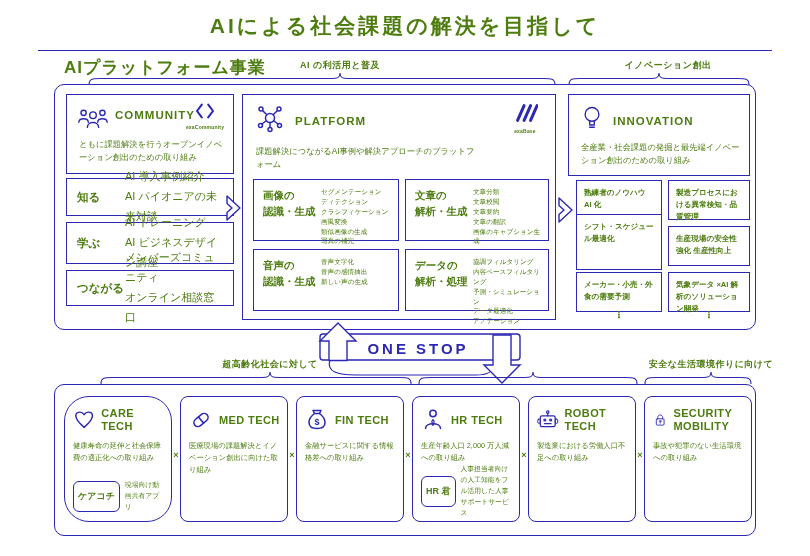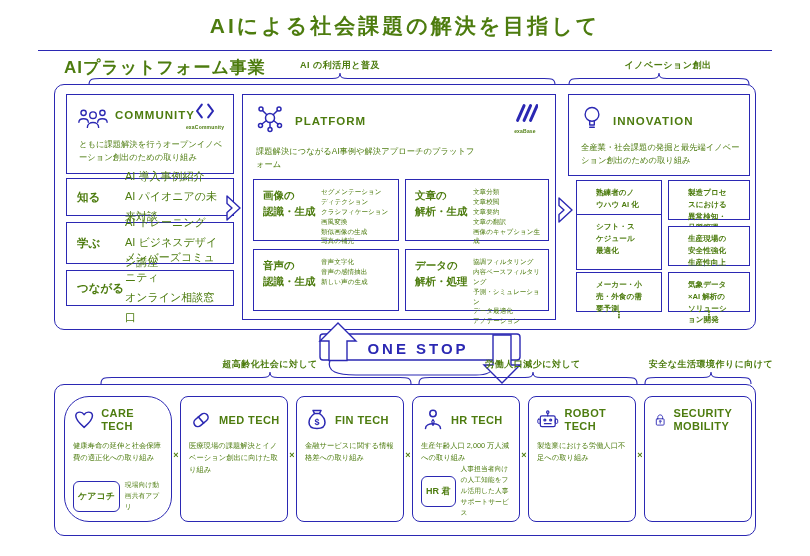--- a/index.html
+++ b/index.html
@@ -21,21 +21,21 @@
   .big-card-title{position:absolute;font-size:11.5px;font-weight:bold;letter-spacing:1px;}
   .big-card-desc{position:absolute;font-size:8.3px;line-height:1.55;}
   .logo-block{position:absolute;width:44px;text-align:center;}
   .logo-caption{font-size:5px;font-weight:bold;letter-spacing:.2px;display:block;margin-top:1px;}
   .comm-row{display:flex;align-items:center;padding:16px 10px;}
   .comm-row-label{width:48px;font-size:11.5px;font-weight:bold;flex:none;}
   .comm-row-items{font-size:11px;line-height:1.8;}
   .sub-box{display:flex;align-items:flex-start;padding:7px 6px 4px 9px;}
   .sub-box-label{width:56px;flex:none;font-size:10.5px;font-weight:bold;line-height:1.55;}
   .sub-box-items{font-size:6.6px;line-height:1.5;margin-left:2px;}
-  .innov-item{padding:6px 19px;font-size:7.6px;font-weight:600;line-height:1.55;}
+  .innov-item{padding:6px 7px;font-size:7.6px;font-weight:600;line-height:1.55;}
   .ellipsis{position:absolute;font-size:10px;font-weight:bold;width:14px;text-align:center;}
   .onestop .band{fill:#fff;stroke:#2b28b3;stroke-width:1.4;}
   .onestop .loop{fill:none;stroke:#2b28b3;stroke-width:1.2;}
   .onestop text{fill:#2b28b3;font-weight:bold;font-size:15px;letter-spacing:3px;
     font-family:"Liberation Sans","DejaVu Sans",sans-serif;}
   .p-card{position:absolute;border:1.4px solid #2b28b3;border-radius:8px;background:#fff;box-sizing:border-box;
     display:flex;flex-direction:column;padding:10px 7px 8px 8px;}
   .p-head{display:flex;align-items:center;gap:6px;min-height:26px;flex:none;}
   .p-name{font-size:11px;font-weight:bold;letter-spacing:.4px;line-height:1.15;}
   .p-desc{margin-top:7px;font-size:7.3px;line-height:1.65;}
@@ -216,21 +216,20 @@
 
   <svg class="onestop abs" style="left:290px;top:322px;" width="260" height="62" viewBox="0 0 260 62">
     <path class="loop" d="M40,38 C36,50 48,53 66,53 L186,53 C198,53 203,49 204,44"></path>
     <rect class="band" x="30" y="12" width="200" height="26" rx="3"></rect>
     <path class="band" d="M48,1 L66,19 L57,19 L57,38.5 L39,38.5 L39,19 L30,19 Z"></path>
     <path class="band" d="M212,61 L194,43 L203,43 L203,13 L221,13 L221,43 L230,43 Z"></path>
     <text x="128" y="31.5" text-anchor="middle">ONE STOP</text>
   </svg>
 
   <div class="bracket-label" style="left:170px;top:358px;">超高齢化社会に対して</div>
-  <div class="bracket-label" style="left:433px;top:358px;">労働人口減少に対して</div>
   <div class="bracket-label" style="left:611px;top:358px;">安全な生活環境作りに向けて</div>
   <svg class="brace" style="left:100px;top:371px;" width="312" height="14">
     <path d="M1,13 C1,6.5 5,6.5 12,6.5 L162,6.5 C167,6.5 170,6 170,1 C170,6 173,6.5 178,6.5 L300,6.5 C307,6.5 311,6.5 311,13"></path>
   </svg>
   <svg class="brace" style="left:418px;top:371px;" width="220" height="14">
     <path d="M1,13 C1,6.5 5,6.5 12,6.5 L107,6.5 C112,6.5 115,6 115,1 C115,6 118,6.5 123,6.5 L208,6.5 C215,6.5 219,6.5 219,13"></path>
   </svg>
   <svg class="brace" style="left:644px;top:371px;" width="108" height="14">
     <path d="M1,13 C1,6.5 5,6.5 12,6.5 L59,6.5 C64,6.5 67,6 67,1 C67,6 70,6.5 75,6.5 L96,6.5 C103,6.5 107,6.5 107,13"></path>
   </svg>
@@ -317,15 +316,16 @@
   <div class="p-card" style="left:644px;top:396px;width:108px;height:126px;">
     <div class="p-head">
       <svg class="ico" width="24" height="24" viewBox="0 0 24 24">
         <path d="M8,10 V7.5 C8,5 9.8,3.5 12,3.5 C14.2,3.5 16,5 16,7.5 V10"></path>
         <rect x="5.5" y="10" width="13" height="10.5" rx="1.5"></rect>
         <circle cx="12" cy="14" r="1.4" style="stroke-width:1.2"></circle>
           <line x1="12" y1="15.4" x2="12" y2="17.5" style="stroke-width:1.2"></line>
       </svg>
       <div class="p-name">SECURITY MOBILITY</div>
     </div>
+    <div class="p-desc">事故や犯罪のない生活環境への取り組み</div>
   </div>
 
 </div>
 
 </body></html>

